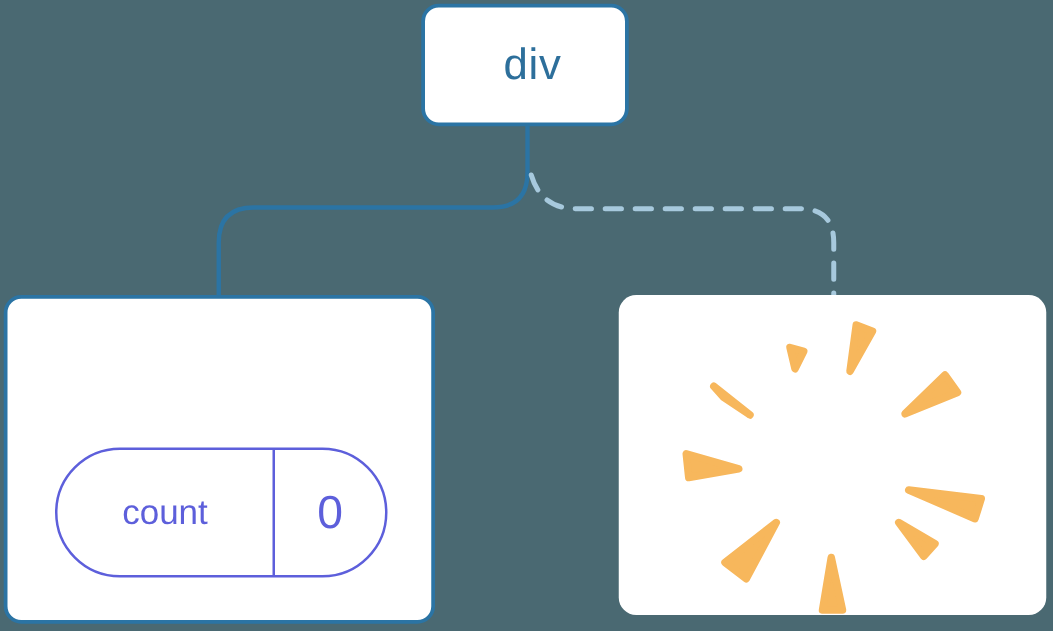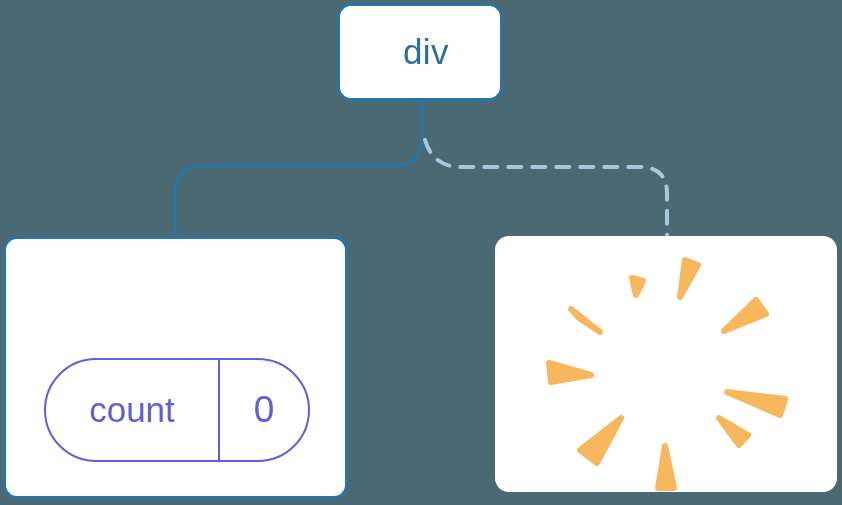--- a/index.html
+++ b/index.html
@@ -76,21 +76,21 @@
     display: flex;
     align-items: stretch;
     overflow: hidden;
   }
   .pill-key {
     width: 174px;
     display: flex;
     align-items: center;
     justify-content: center;
     color: var(--purple);
-    font-size: 35px;
+    font-size: 28px;
     border-right: 2.5px solid var(--purple);
   }
   .pill-value {
     flex: 1;
     display: flex;
     align-items: center;
     justify-content: center;
     color: var(--purple);
     font-size: 37px;
   }

